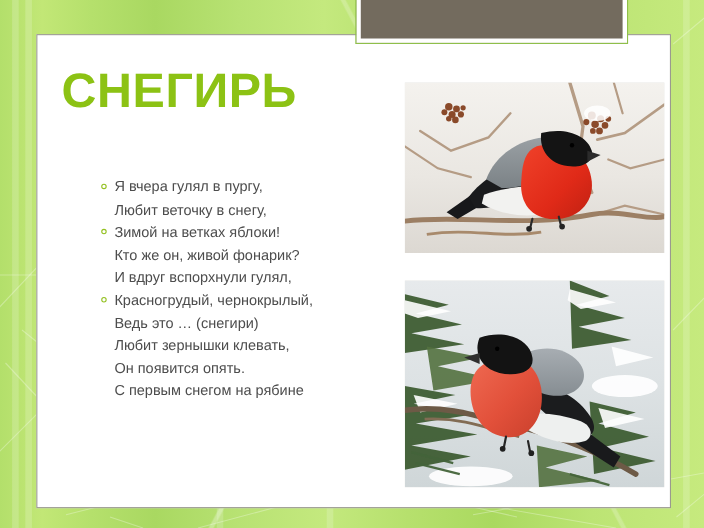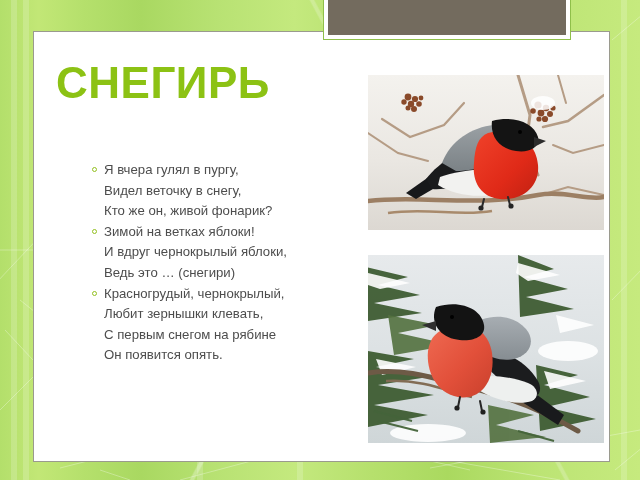--- a/index.html
+++ b/index.html
@@ -166,29 +166,29 @@
   </div>
 
   <div id="panel"></div>
 
   <div id="top-block"></div>
 
   <div id="title">СНЕГИРЬ</div>
 
   <div id="poem">
     <span class="line bulleted"><span class="bullet-dot"></span><span>Я вчера гулял в пургу,</span></span>
-    <span class="line plain"><span>Видел веточку в снегу,</span></span>
+    <span class="line plain"><span>Любит веточку в снегу,</span></span>
+    <span class="line bulleted"><span class="bullet-dot"></span><span>Зимой на ветках яблоки!</span></span>
     <span class="line plain"><span>Кто же он, живой фонарик?</span></span>
-    <span class="line bulleted"><span class="bullet-dot"></span><span>Зимой на ветках яблоки!</span></span>
-    <span class="line plain"><span>И вдруг чернокрылый яблоки,</span></span>
+    <span class="line plain"><span>И вдруг вспорхнули гулял,</span></span>
+    <span class="line bulleted"><span class="bullet-dot"></span><span>Красногрудый, чернокрылый,</span></span>
     <span class="line plain"><span>Ведь это … (снегири)</span></span>
-    <span class="line bulleted"><span class="bullet-dot"></span><span>Красногрудый, чернокрылый,</span></span>
     <span class="line plain"><span>Любит зернышки клевать,</span></span>
+    <span class="line plain"><span>Он появится опять.</span></span>
     <span class="line plain"><span>С первым снегом на рябине</span></span>
-    <span class="line plain"><span>Он появится опять.</span></span>
   </div>
 
   <div class="photo" id="photo-1">
     <svg viewBox="0 0 236 155" preserveAspectRatio="none">
       <defs>
         <linearGradient id="snowbg" x1="0" y1="0" x2="0" y2="1">
           <stop offset="0%" stop-color="#f4f2ee"></stop>
           <stop offset="55%" stop-color="#eae7e2"></stop>
           <stop offset="100%" stop-color="#dcd8d2"></stop>
         </linearGradient>

